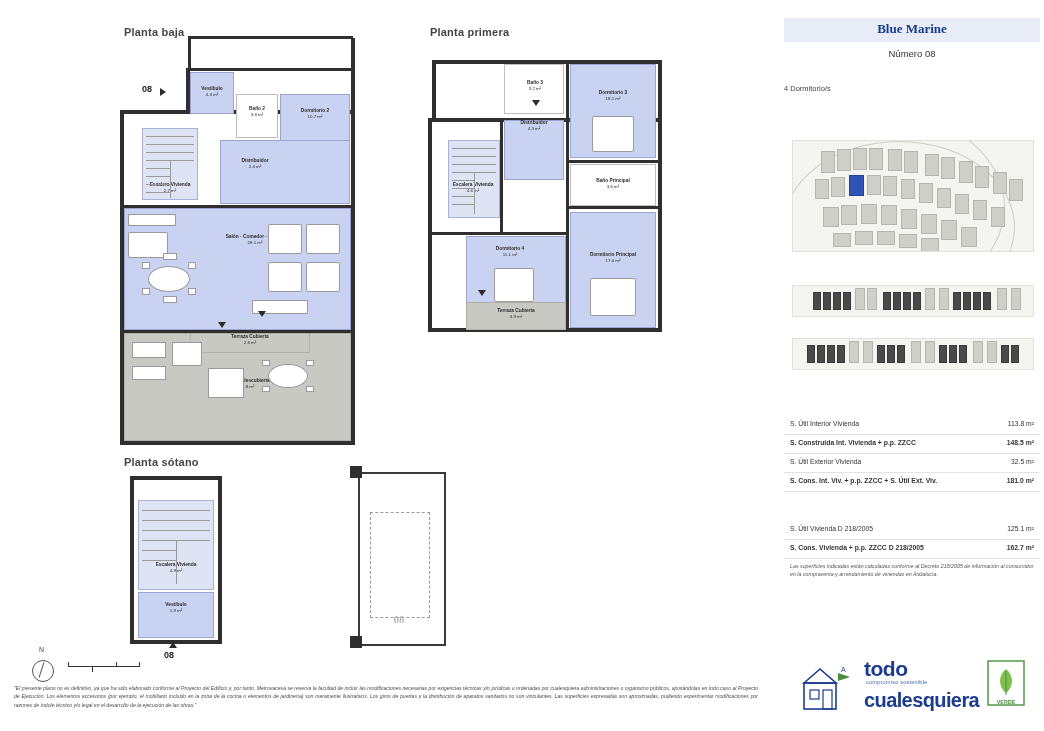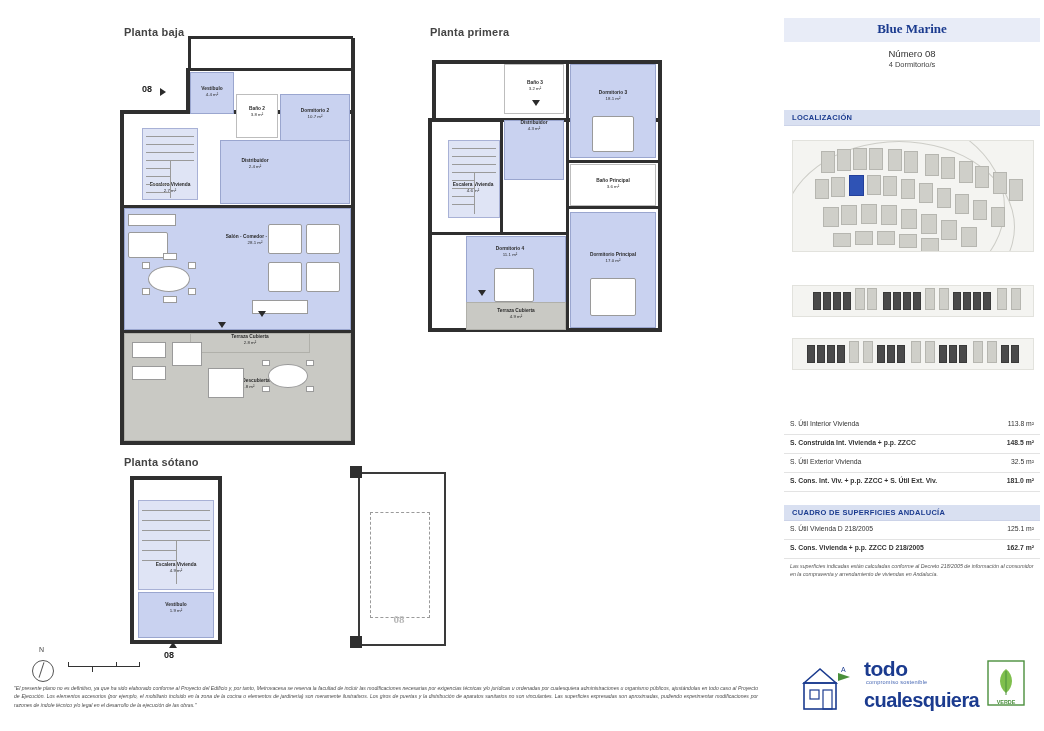--- a/index.html
+++ b/index.html
@@ -75,21 +75,21 @@
   .brand-title {
     position:absolute; left:4px; top:21px; width:256px;
     text-align:center; font-size:13px; font-weight:bold; color:#1b3b8f;
     font-family:"Liberation Serif", serif;
   }
   .brand-sub {
     position:absolute; left:4px; top:48px; width:256px; text-align:center;
     font-size:9.5px; color:#333;
   }
   .brand-sub2 {
-    position:absolute; left:4px; top:60px; width:256px; text-align:center;
+    position:absolute; left:4px; top:84px; width:256px; text-align:left;
     font-size:7.5px; color:#444;
   }
 
   .sec-head {
     position:absolute; left:4px; width:256px; height:15px;
     background:#eaeef8; border-bottom:1px solid #ccd3e8;
   }
   .sec-head span {
     position:absolute; left:8px; top:3px;
     font-size:7.5px; font-weight:bold; color:#1b3b8f; letter-spacing:.3px;
@@ -395,23 +395,20 @@
     <div class="disclaimer">"El presente plano no es definitivo, ya que ha sido elaborado conforme al Proyecto del Edificio y, por tanto, Metrovacesa se reserva la facultad de incluir las modificaciones necesarias por exigencias técnicas y/o jurídicas u ordenadas por cualesquiera administraciones u organismo públicos, ajustándolas en todo caso al Proyecto de Ejecución. Los elementos accesorios (por ejemplo, el mobiliario incluido en la zona de la cocina o elementos de jardinería) son meramente ilustrativos. Los giros de puertas y la distribución de aparatos sanitarios no son vinculantes. Las superficies expresadas son aproximadas, pudiendo experimentar modificaciones por razones de índole técnico y/o legal en el desarrollo de la ejecución de las obras."</div>
   </div>
 
   <div class="panel">
 
     <div class="brand-band"></div>
     <div class="brand-title">Blue Marine</div>
     <div class="brand-sub">Número 08</div>
     <div class="brand-sub2">4 Dormitorio/s</div>
 
-    <div class="sec-head blue" style="top:110px;">
-      <span>LOCALIZACIÓN</span>
-    </div>
 
     <div class="sitemap">
       <div class="arc" style="left:-40px;top:-30px;width:250px;height:190px;"></div>
       <div class="arc" style="left:-10px;top:0px;width:230px;height:170px;"></div>
       <div class="blk" style="left:28px;top:10px;width:14px;height:22px;"></div>
       <div class="blk" style="left:44px;top:8px;width:14px;height:22px;"></div>
       <div class="blk" style="left:60px;top:7px;width:14px;height:22px;"></div>
       <div class="blk" style="left:76px;top:7px;width:14px;height:22px;"></div>
       <div class="blk" style="left:95px;top:8px;width:14px;height:22px;"></div>
       <div class="blk" style="left:111px;top:10px;width:14px;height:22px;"></div>
@@ -504,23 +501,20 @@
         <div class="row">
           <div class="k">S. Útil Exterior Vivienda</div>
           <div class="v">32.5 m²</div>
         </div>
         <div class="row b">
           <div class="k">S. Cons. Int. Viv. + p.p. ZZCC + S. Útil Ext. Viv.</div>
           <div class="v">181.0 m²</div>
         </div>
       </div>
 
-    <div class="sec-head blue" style="top:505px;">
-      <span>CUADRO DE SUPERFICIES ANDALUCÍA</span>
-    </div>
     <div class="tbl" id="tbl-and" style="top:521px;">
         <div class="row">
           <div class="k">S. Útil Vivienda D 218/2005</div>
           <div class="v">125.1 m²</div>
         </div>
         <div class="row b">
           <div class="k">S. Cons. Vivienda + p.p. ZZCC D 218/2005</div>
           <div class="v">162.7 m²</div>
         </div>
       </div>

